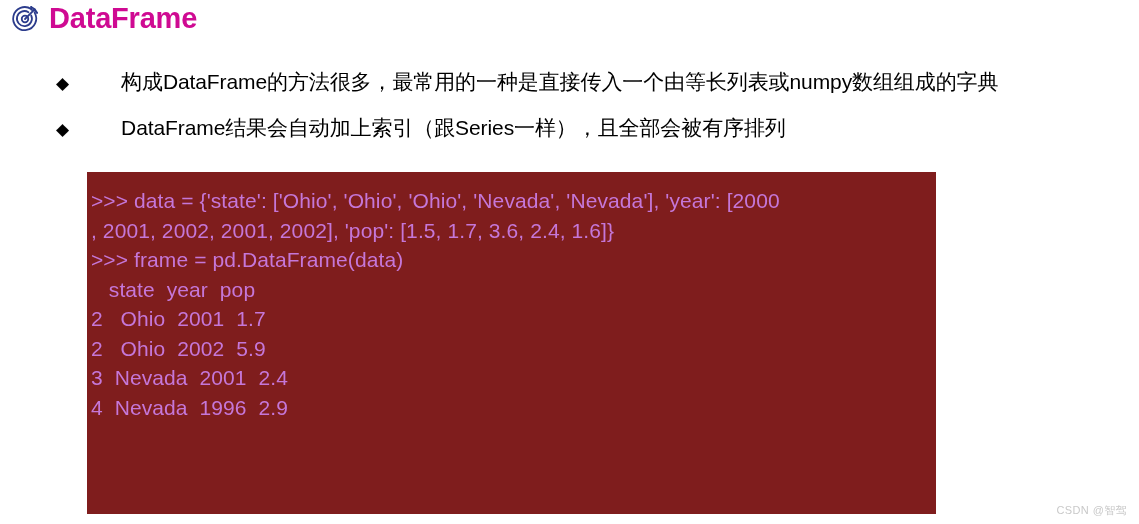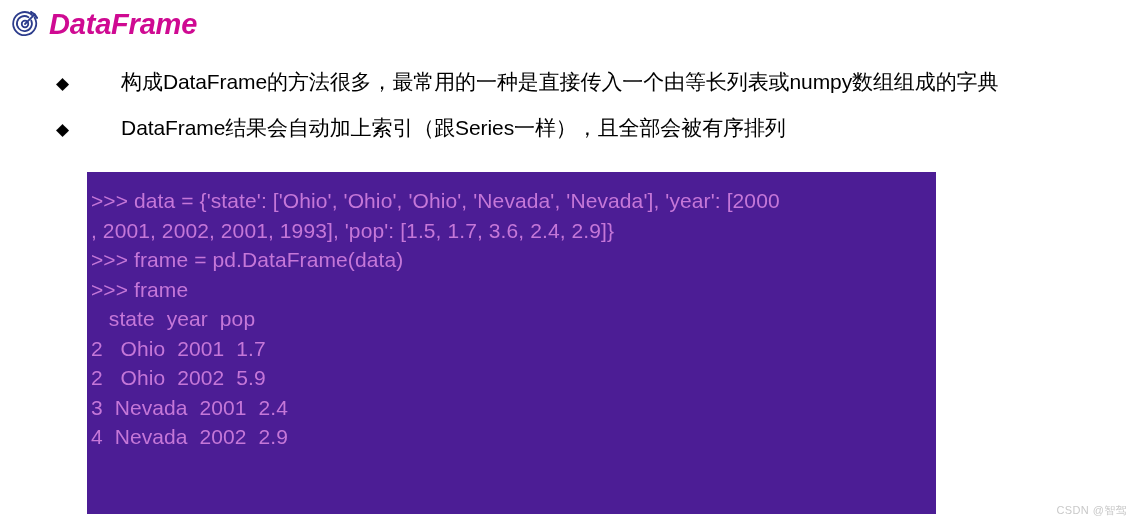--- a/index.html
+++ b/index.html
@@ -15,24 +15,22 @@
     font-family: "Liberation Sans", "DejaVu Sans", sans-serif;
     -webkit-font-smoothing: antialiased;
   }
 
   
   .title-row {
     position: absolute;
     left: 10px;
     top: 4px;
     display: flex;
-    align-items: center;
     gap: 9px;
     height: 40px;
-    font-style: italic;
   }
   .title-icon {
     width: 30px;
     height: 30px;
     display: block;
     flex: 0 0 auto;
   }
   .title-text {
     font-size: 29px;
     font-weight: bold;
@@ -70,21 +68,21 @@
     margin-left: 48px;
   }
 
   
   .code-block {
     position: absolute;
     left: 87px;
     top: 172px;
     width: 849px;
     height: 342px;
-    background: #4c1d95;
+    background: #7f1d1d;
     overflow: hidden;
     padding: 0;
     box-sizing: border-box;
   }
   .code-inner {
     padding: 14px 0 0 4px;
   }
   .code-line {
     color: #c577d8;
     font-family: "Liberation Sans", "DejaVu Sans", sans-serif;
@@ -129,24 +127,23 @@
   </div>
   <div class="bullet-line">
     <span class="bullet-marker">◆</span>
     <span class="bullet-text">DataFrame结果会自动加上索引（跟Series一样），且全部会被有序排列</span>
   </div>
 </div>
 
 <div class="code-block">
   <div class="code-inner">
     <div class="code-line">&gt;&gt;&gt; data = {'state': ['Ohio', 'Ohio', 'Ohio', 'Nevada', 'Nevada'], 'year': [2000</div>
-    <div class="code-line">, 2001, 2002, 2001, 1993], 'pop': [1.5, 1.7, 3.6, 2.4, 2.9]}</div>
+    <div class="code-line">, 2001, 2002, 2001, 2002], 'pop': [1.5, 1.7, 3.6, 2.4, 1.6]}</div>
     <div class="code-line">&gt;&gt;&gt; frame = pd.DataFrame(data)</div>
-    <div class="code-line">&gt;&gt;&gt; frame</div>
     <div class="code-line">   state  year  pop</div>
     <div class="code-line">2   Ohio  2001  1.7</div>
     <div class="code-line">2   Ohio  2002  5.9</div>
     <div class="code-line">3  Nevada  2001  2.4</div>
-    <div class="code-line">4  Nevada  2002  2.9</div>
+    <div class="code-line">4  Nevada  1996  2.9</div>
   </div>
 </div>
 
 <div class="watermark">CSDN @智驾</div>
 
 </body></html>

